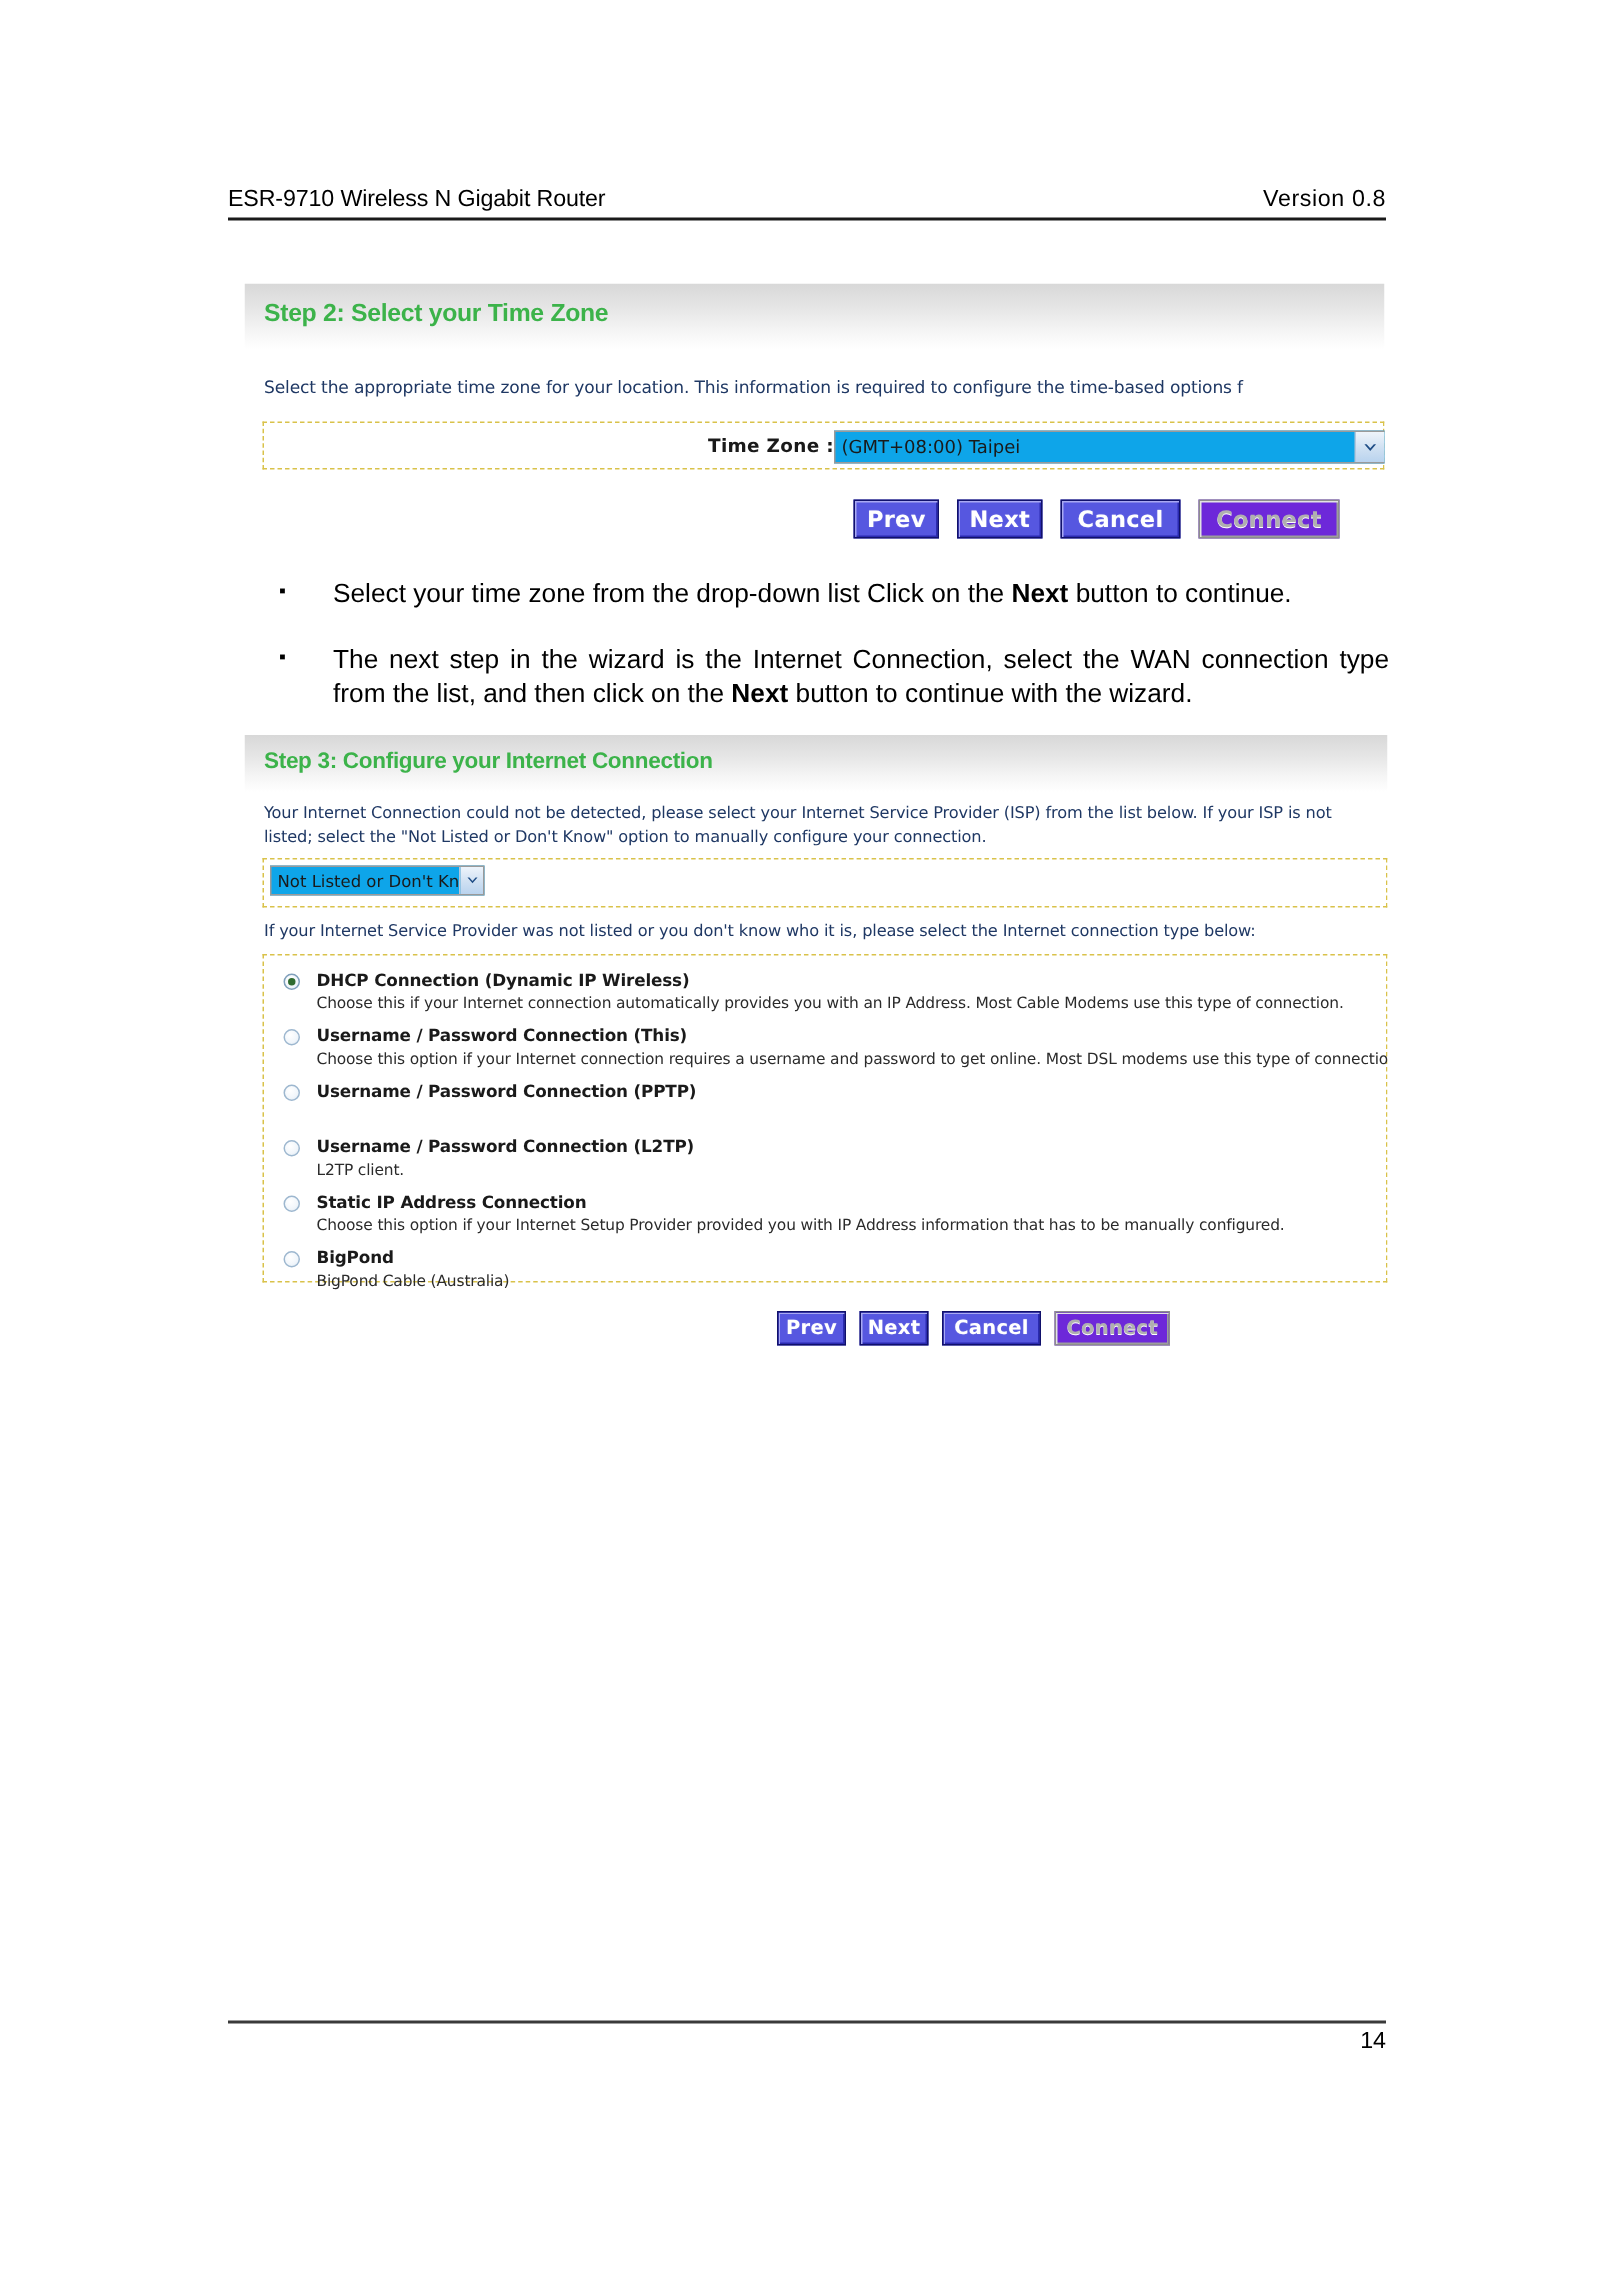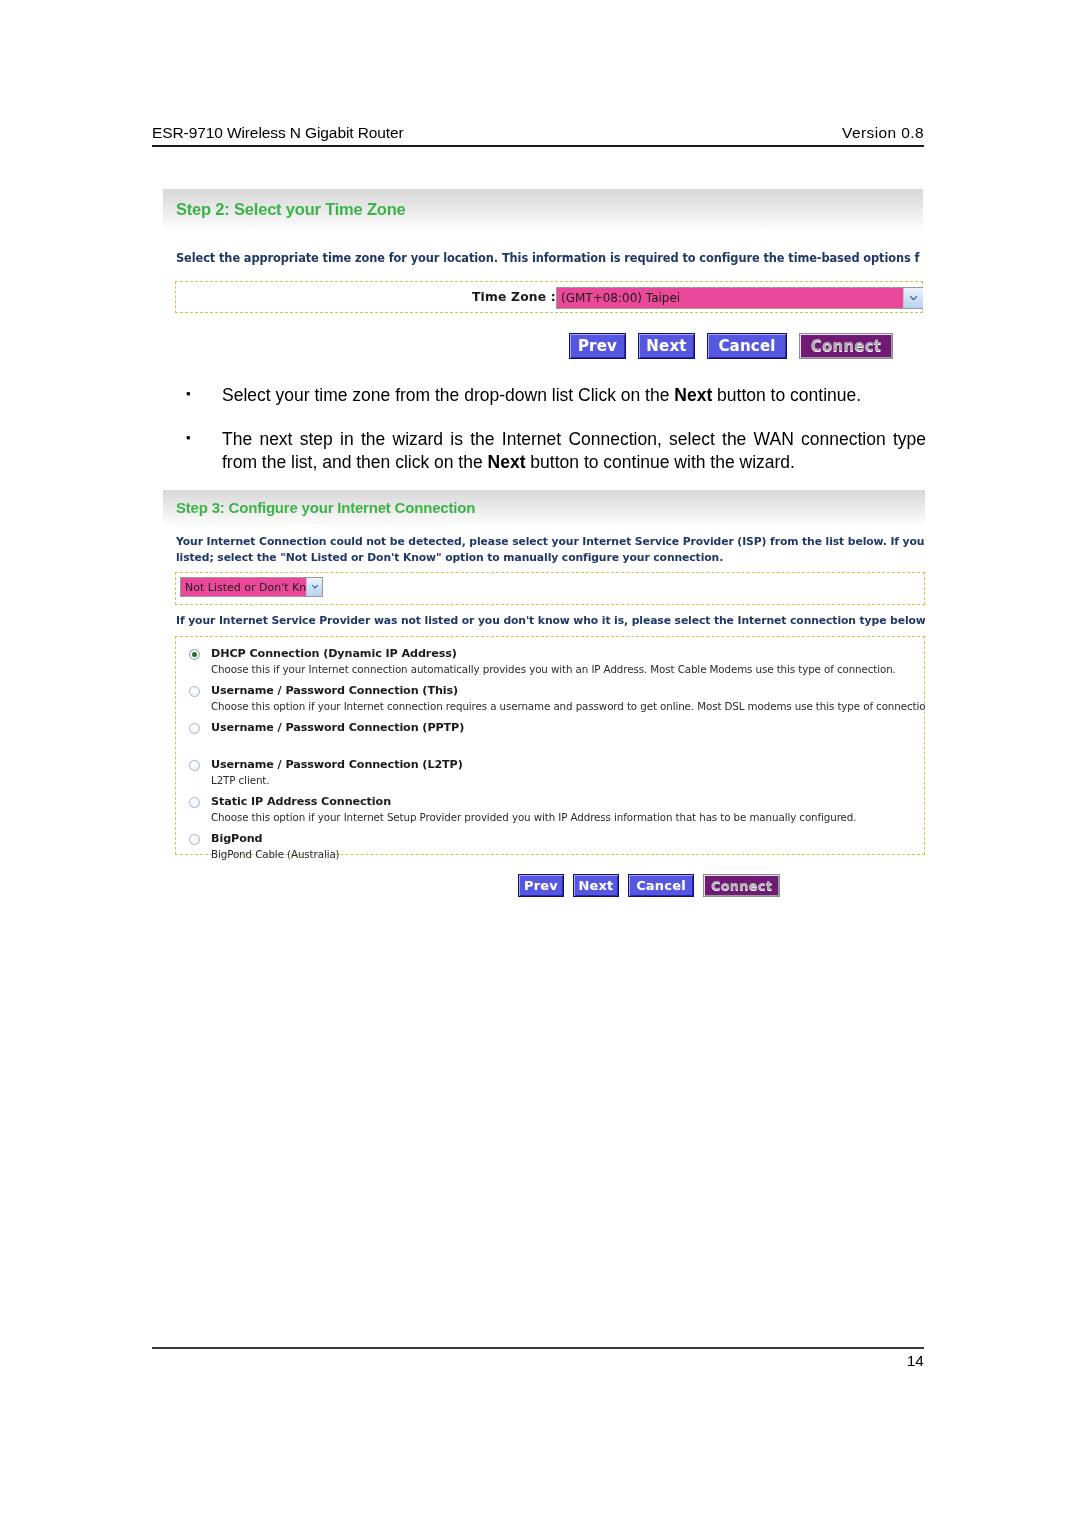--- a/index.html
+++ b/index.html
@@ -58,35 +58,35 @@
     width: 100%;
   }
   .panel-title {
     color: #3cb34a;
     font-weight: bold;
     letter-spacing: -0.2px;
     white-space: nowrap;
   }
   .panel-desc {
     color: #1f3864;
-    font-weight: bold;
+    font-weight: normal;
     line-height: 1.38;
   }
   .dashed-box {
     border: 1px dashed #d9c24a;
     background: #ffffff;
     box-sizing: border-box;
   }
 
   
   .sel {
     display: inline-flex;
     align-items: stretch;
     border: 1px solid #9a9a9a;
-    background: #ec4899;
+    background: #0ea5e9;
     box-sizing: border-box;
     vertical-align: middle;
   }
   .sel-val {
     flex: 1 1 auto;
     display: flex;
     align-items: center;
     padding: 0 4px;
     color: #1a1a1a;
     white-space: nowrap;
@@ -113,21 +113,21 @@
     font-weight: bold;
     color: #ffffff;
     background: #5657e0;
     border: 1px solid #11116b;
     box-shadow: inset 1px 1px 0 #a9a9f2, inset -1px -1px 0 #2a2ab0;
     letter-spacing: 0.2px;
     text-shadow: 0 0 1px rgba(255,255,255,0.25);
     font-family: "DejaVu Sans", sans-serif;
   }
   .btn.disabled {
-    background: #701a75;
+    background: #6d28d9;
     color: #b0b0b0;
     border: 1px solid #8d8d8d;
     box-shadow: inset 1px 1px 0 #e3e3e3, inset -1px -1px 0 #9d9d9d;
     text-shadow: 0 1px 0 #ffffff;
   }
 
   
   .bullets {
     position: absolute;
     left: 186px;
@@ -284,21 +284,21 @@
         </span>
       </div>
     </div>
 
     <div class="panel-desc" style="position:absolute; left:13px; top:124px; font-size:10.8px; white-space:nowrap; letter-spacing:-0.1px; font-family:'DejaVu Sans', sans-serif;">If your Internet Service Provider was not listed or you don't know who it is, please select the Internet connection type below:</div>
 
     <div class="dashed-box" style="position:absolute; left:12px; top:146px; width:750px; height:219px; padding:10px 0 0 0;">
 
       <div class="radio-item" style="margin:0 0 0 13px; height:33px;">
         <span class="radio-dot on"></span>
-        <div class="radio-label">DHCP Connection (Dynamic IP Address)</div>
+        <div class="radio-label">DHCP Connection (Dynamic IP Wireless)</div>
         <div class="radio-desc">Choose this if your Internet connection automatically provides you with an IP Address. Most Cable Modems use this type of connection.</div>
       </div>
 
       <div class="radio-item" style="margin:4px 0 0 13px; height:33px;">
         <span class="radio-dot"></span>
         <div class="radio-label">Username / Password Connection (This)</div>
         <div class="radio-desc">Choose this option if your Internet connection requires a username and password to get online. Most DSL modems use this type of connection.</div>
       </div>
 
       <div class="radio-item" style="margin:4px 0 0 13px; height:33px;">

